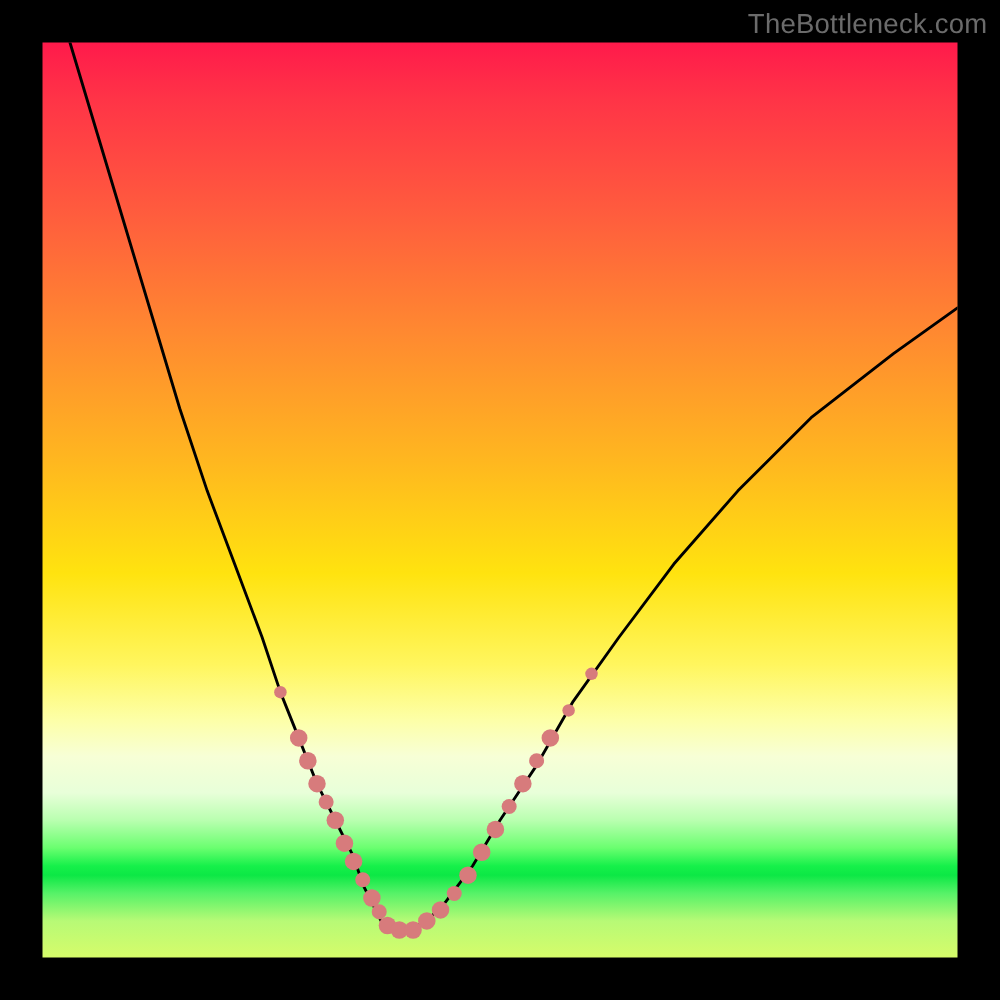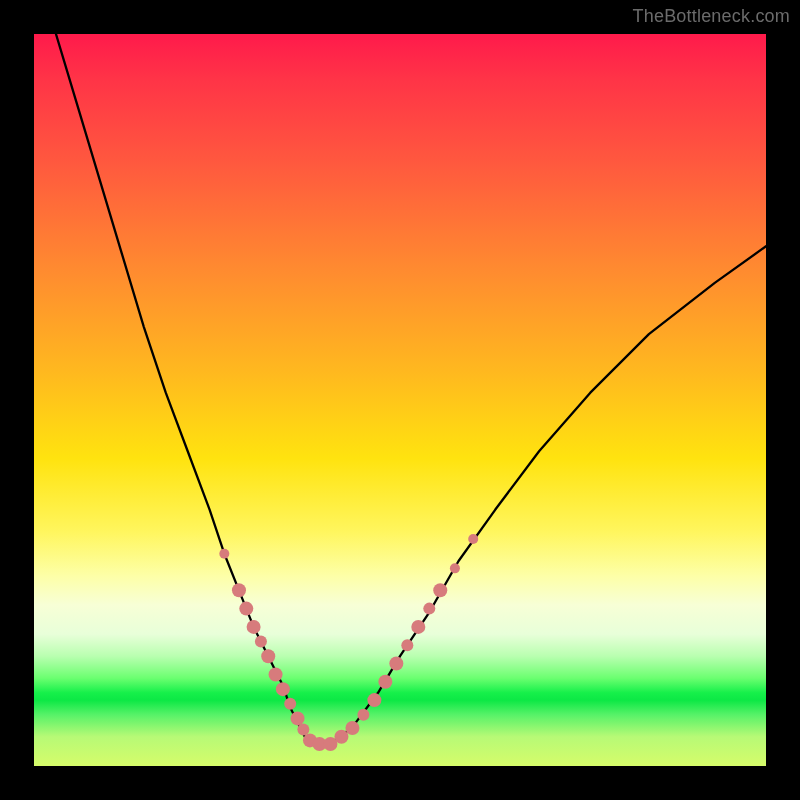--- a/index.html
+++ b/index.html
@@ -45,21 +45,21 @@
       #57f268 93%,
       #b7fa76 96%,
       #d6fc6a 100%
     );
   }
   .watermark {
     position: absolute;
     top: 6px;
     right: 10px;
     color: #6b6b6b;
-    font-size: 18px;
+    font-size: 22px;
     font-weight: 500;
     letter-spacing: 0.2px;
   }
   svg.overlay {
     position: absolute;
     left: 0;
     top: 0;
     width: 732px;
     height: 732px;
   }

